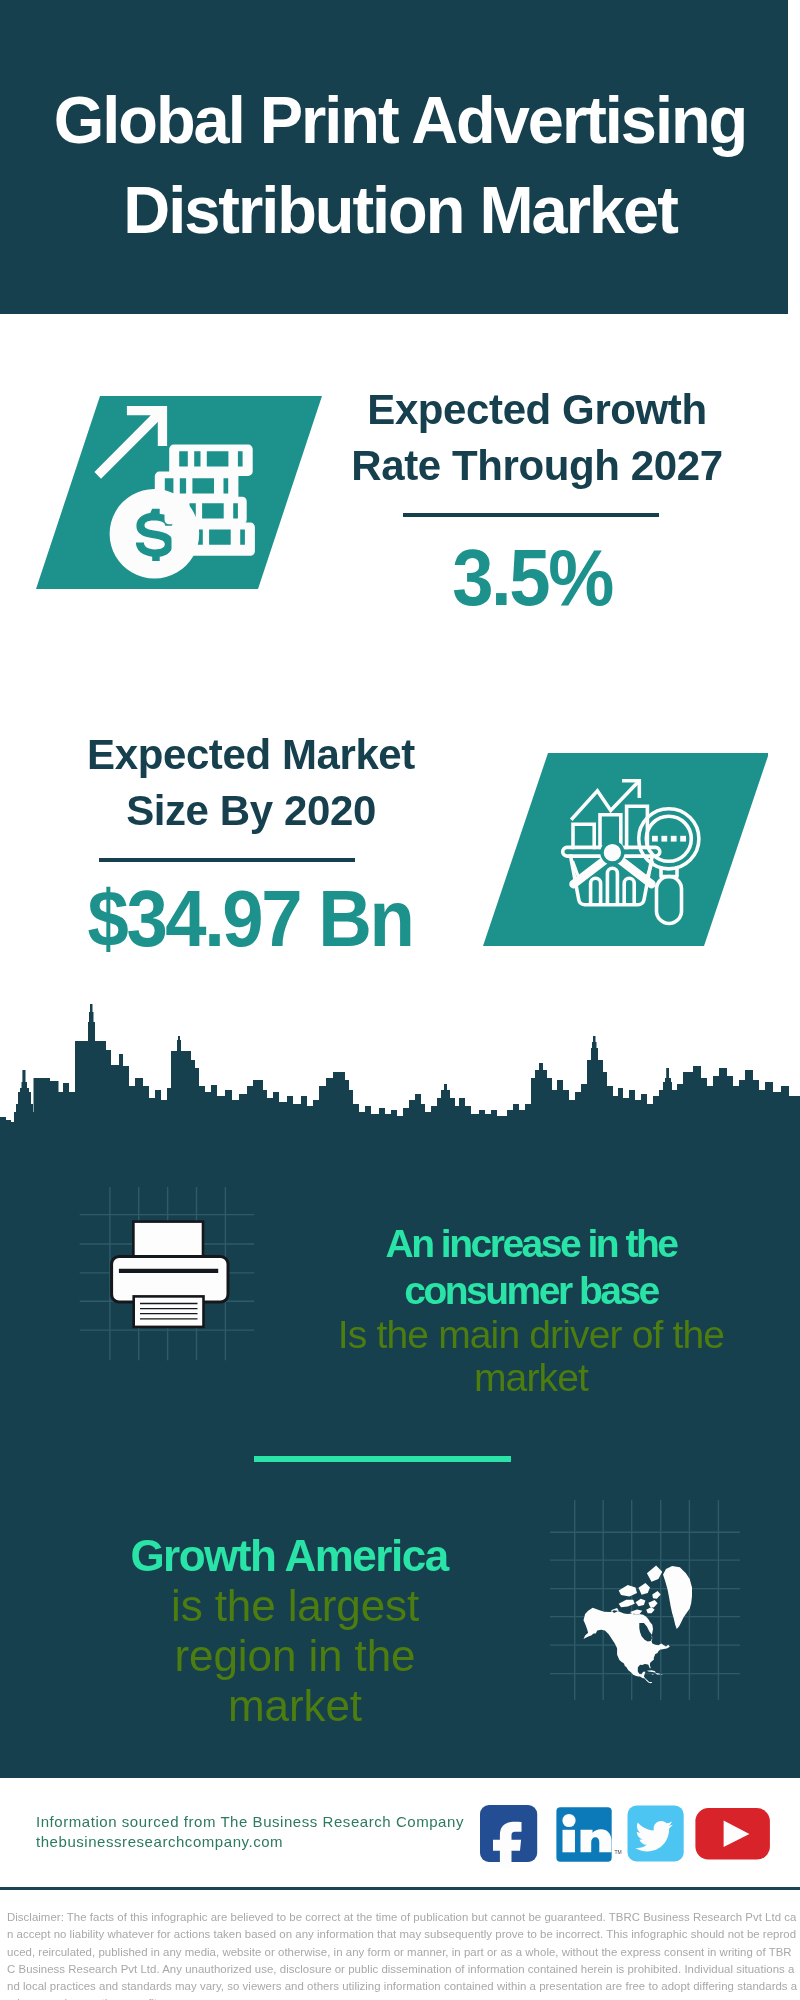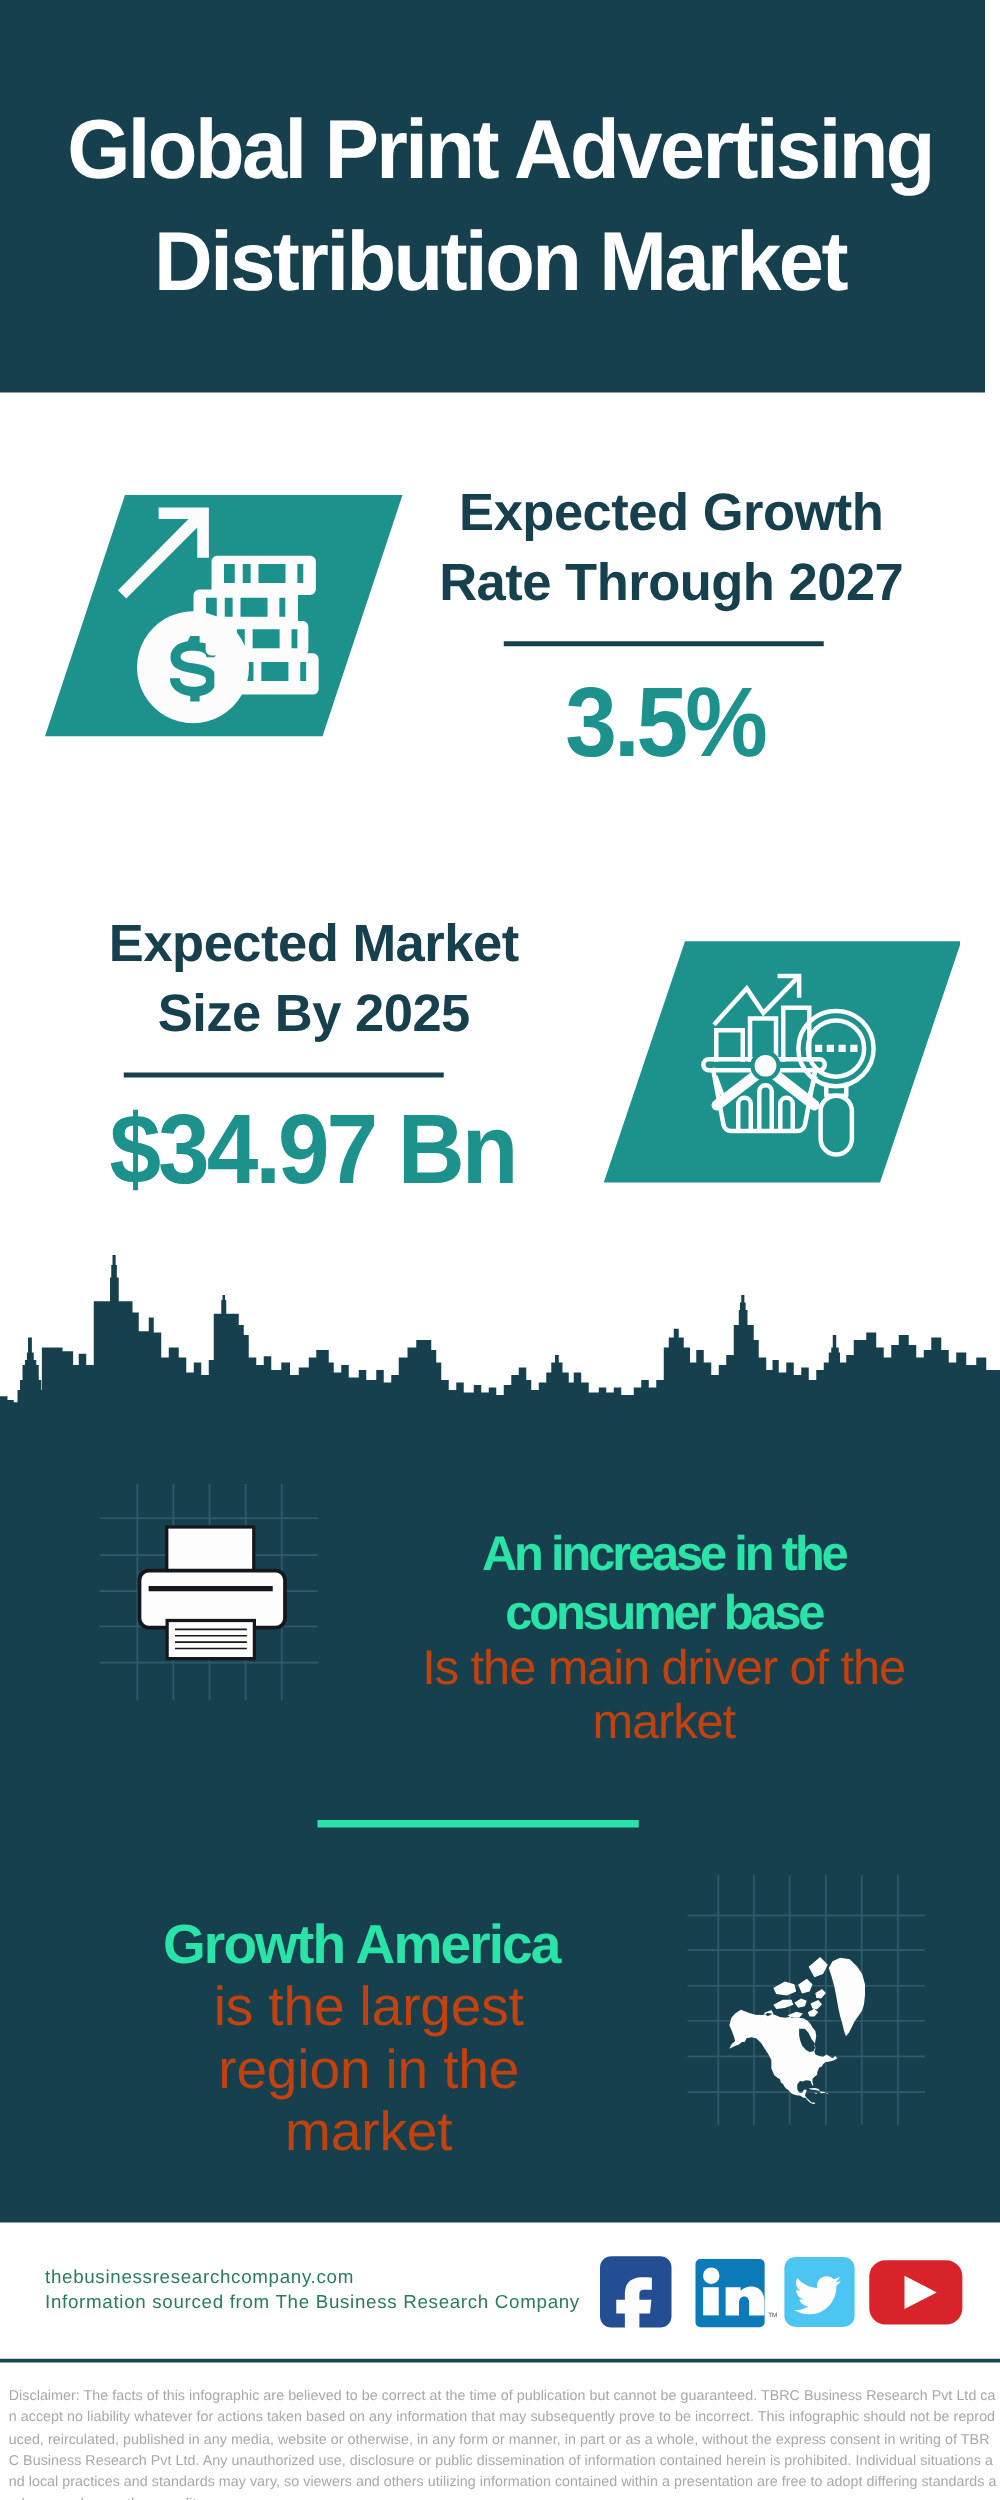--- a/index.html
+++ b/index.html
@@ -32,21 +32,21 @@
   #para2{left:468px;top:747px;}
 
   
   .darkpanel{position:absolute;left:0;top:1122px;width:800px;height:656px;background:#17404f;}
   .skyline{position:absolute;left:0;top:1000px;width:800px;height:145px;}
 
   
   .grid-ico{position:absolute;}
   .msg{position:absolute;text-align:center;line-height:43.5px;font-size:39px;}
   .msg .hl{color:#2ae3a7;font-weight:bold;letter-spacing:-2.5px;line-height:46.5px;}
-  .msg .sub{color:#c2410c;font-weight:normal;letter-spacing:-0.85px;line-height:42.6px;}
+  .msg .sub{color:#4d7c0f;font-weight:normal;letter-spacing:-0.85px;line-height:42.6px;}
   .sep{position:absolute;height:5.6px;background:#2ae3a7;}
 
   #ico1{left:70px;top:1175px;}
   #msg1{left:331px;top:1221px;width:400px;text-align:center;}
   #sep1{left:254px;top:1456px;width:256.5px;}
   #msg2{left:96px;top:1530px;width:386px;font-size:44px;}
   #msg2 .hl{letter-spacing:-1.5px;line-height:51px;}
   #msg2 .sub{letter-spacing:-0.1px;line-height:50px;margin-left:12px;}
   #ico2{left:550px;top:1500px;}
 
@@ -82,21 +82,21 @@
         </g>
         <path fill-rule="evenodd" d="M154.4,489 a44.8,44.8 0 1 0 0.01,0 z
           M152.2,508.7 h7.5 v5.2 c8.0,0.35 13.3,2.9 13.3,11.9 h-7.8 c0,-3.6 -4.7,-5.2 -11.6,-5.2 c-6.6,0 -9.1,2.2 -9.1,4.7 c0,2.9 2.5,4.2 11.2,5.5 c11.8,1.8 17.3,5.1 17.3,12.9 c0,7.2 -5.6,12.1 -13.3,13.0 v4.4 h-7.5 v-4.4 c-9.7,-0.9 -16.3,-6.3 -16.3,-14.1 h8.0 c0,4.2 4.0,6.8 11.0,6.8 c6.4,0 9.9,-2.0 9.9,-5.2 c0,-3.1 -2.7,-4.4 -11.6,-5.9 c-10.8,-1.8 -16.8,-4.8 -16.8,-12.6 c0,-7.0 5.6,-11.8 13.8,-12.8 z"></path>
       </g>
     </svg>
   </div>
   <div class="stat-head" id="s1h">Expected Growth Rate Through 2027</div>
   <div class="stat-rule" id="s1r"></div>
   <div class="stat-val" id="s1v">3.5%</div>
 
-  <div class="stat-head" id="s2h">Expected Market Size By 2025</div>
+  <div class="stat-head" id="s2h">Expected Market Size By 2020</div>
   <div class="stat-rule" id="s2r"></div>
   <div class="stat-val" id="s2v">$34.97 Bn</div>
   <div class="para" id="para2">
     <svg width="300" height="200" viewBox="468 747 300 200">
       <polygon points="548,753 769,753 704,946 483,946" fill="#1d918c"></polygon>
       <g fill="none" stroke="#fcfcfc" stroke-width="3.6" stroke-linecap="square" stroke-linejoin="miter">
         <path d="M572.4,818.4 L597.4,790.8 L610.7,810.4 L637.5,782.6"></path>
         <polyline points="622.0,780.8 639.3,780.8 639.3,798.1" stroke-linecap="butt"></polyline>
         <path d="M573.0,847.5 v-23.3 h21.2 v23.3"></path>
         <path d="M600.0,847.5 v-32.8 h20.8 v32.8"></path>
@@ -171,22 +171,22 @@
       <svg width="190" height="200" viewBox="550 1500 190 200">
       <g stroke="#2e5b69" stroke-width="1.4" fill="none">
         <path d="M574.7,1500 V1700 M603.2,1500 V1700 M631.7,1500 V1700 M660.7,1500 V1700 M689.4,1500 V1700 M718.4,1500 V1700"></path>
         <path d="M550,1532.3 H740 M550,1560.1 H740 M550,1588.6 H740 M550,1616.6 H740 M550,1645.1 H740 M550,1673.6 H740"></path>
       </g>
       <path fill="#fdfdfd" fill-rule="evenodd" d="M583.5 1620.2L585.1 1614.1L588.1 1610.8L592.7 1607.7L598.8 1610.1L604.1 1611.7L610.3 1611.9L614.1 1610.3L617.1 1610.8L624 1613.5L627.8 1614.1L631.6 1613.5L635.5 1614.1L639.3 1614.1L643.1 1614.8L646.2 1616.8L648.4 1619.2L650 1622L652.3 1624.7L653 1628.9L652.3 1632.7L651.5 1636.3L652.3 1639L651.5 1641L652.3 1643.5L655.3 1644.7L658.4 1645.3L661.4 1643.5L663 1644.7L666 1646.5L668.3 1644.7L669.8 1646.8L666.8 1648.4L663.7 1649.1L661.4 1649.6L660.7 1649.3L658.4 1651.3L657.6 1653L655.3 1654.1L654.6 1655.7L653.8 1657.7L653.8 1659.7L652.3 1660.8L650 1663L650 1665.7L650.7 1667.9L650 1668.6L649.2 1667L648.4 1664.8L646.9 1664.3L644.6 1664.1L642.3 1665.1L640 1664.8L637.8 1667.5L637.8 1671.4L639.3 1673.9L641.6 1674.3L643.1 1671.8L645.4 1671.8L644.6 1674.3L643.9 1676.4L645.4 1678.4L647.7 1680.4L649.2 1682L651.5 1682L652.3 1682.8L650.7 1683.2L648.4 1682.4L646.2 1680.4L644.6 1678.4L642.3 1678L640 1676.4L638.5 1676.4L636.2 1675.9L633.2 1674.7L630.9 1672.2L628.6 1670.5L627.8 1669.6L626.3 1667L624.8 1666.1L624 1663.4L621.7 1662L619.4 1660.1L617.1 1654.7L617.1 1648.2L614.8 1643.5L611.8 1639L608.7 1634.2L604.9 1630.5L601.1 1629.7L597.3 1630.5L595.7 1633.5L593.5 1633.5L591.2 1635.6L588.9 1636.3L585.8 1637.7L583.5 1639L585.1 1635.6L588.1 1632.7L587.3 1629.7L585.8 1625.6L584.3 1622ZM639.3 1622.9L643.9 1622.9L646.9 1626.4L649.2 1631.2L651.5 1634.2L652.3 1637.7L650.7 1641L647.7 1641.6L644.6 1639.7L641.6 1636.3L640 1632L639.3 1628.1ZM676.7 1628.9L679 1626.4L681.3 1622L683.6 1617.2L686.6 1613L689.7 1608.4L691.2 1603.3L692 1596L692 1587.4L689.7 1579.1L685.9 1573.3L679.8 1567.3L672.1 1566.1L666 1569L663 1574.4L665.3 1581.4L667.5 1589.3L669.1 1597.6L670.6 1605.9L672.1 1613L673.7 1618.2L675.2 1624.7ZM618.7 1603.8L626.3 1599.7L633.2 1599.7L634.7 1603.8L627.8 1606.4L621 1607.2ZM635.5 1602.2L640.8 1598.8L645.4 1600.5L643.9 1604.9L638.5 1606.2ZM618.7 1590.4L627.8 1585.1L635.5 1587.4L637 1593.1L629.4 1596.4L621 1595.1ZM638.5 1587.8L645.4 1583L650 1587.4L647.7 1593.1L641.6 1594.8ZM646.9 1573.3L656.1 1565.5L662.2 1571.8L658.4 1579.1L651.5 1581.8ZM630.1 1612.1L637 1609.4L642.3 1610.8L639.3 1614.3L633.2 1614.3ZM646.2 1609.8L651.5 1606.9L654.6 1609.8L651.5 1613.2L647.7 1613.2ZM648.4 1602.8L654.6 1600L657.6 1603.3L653.8 1607.4L650 1606.7ZM611 1610.3L617.1 1607.9L618.7 1610.8L614.1 1613ZM652.3 1594.4L657.6 1591.1L660.7 1594.4L656.9 1598.8L653 1598.2ZM646.9 1670.8L651.5 1670.3L654.6 1671L656.1 1672.7L652.3 1671.9L648.4 1671.5ZM655.3 1673.1L659.1 1673.4L660.7 1674.4L656.9 1674.6ZM661.1 1674.2L662.3 1674.3L662.5 1674.8L661.1 1674.7ZM651.8 1674.2L653.4 1674.4L653.6 1674.9L651.9 1674.8Z"></path>
     </svg>
     </div>
 
   <div class="src">
+    <div>Information sourced from The Business Research Company</div>
     <div>thebusinessresearchcompany.com</div>
-    <div>Information sourced from The Business Research Company</div>
   </div>
   <div class="social">
     <svg width="300" height="70" viewBox="475 1798 300 70">
       <g>
         <rect x="480" y="1805" width="57.2" height="57" rx="9" fill="#234e93"></rect>
         <path d="M514.6,1821.8 c-6.0,0 -9.6,1.6 -11.9,4.2 c-2.2,2.5 -2.8,5.9 -2.8,9.3 v4.4 h-6.9 v11.0 h6.9 v22.0 h11.6 v-22.0 h8.5 l1.1,-11.0 h-9.6 v-3.8 c0,-1.6 0.2,-2.6 0.8,-3.2 c0.6,-0.6 1.7,-0.9 3.4,-0.9 h5.8 v-9.7 c-1.4,-0.2 -4.1,-0.3 -6.9,-0.3 z" fill="#fdfdfd"></path>
       </g>
       <g>
         <rect x="556.4" y="1807.2" width="55.3" height="54.5" rx="4" fill="#0c7ab8"></rect>
         <circle cx="569.0" cy="1820.5" r="6.6" fill="#fdfdfd"></circle>

